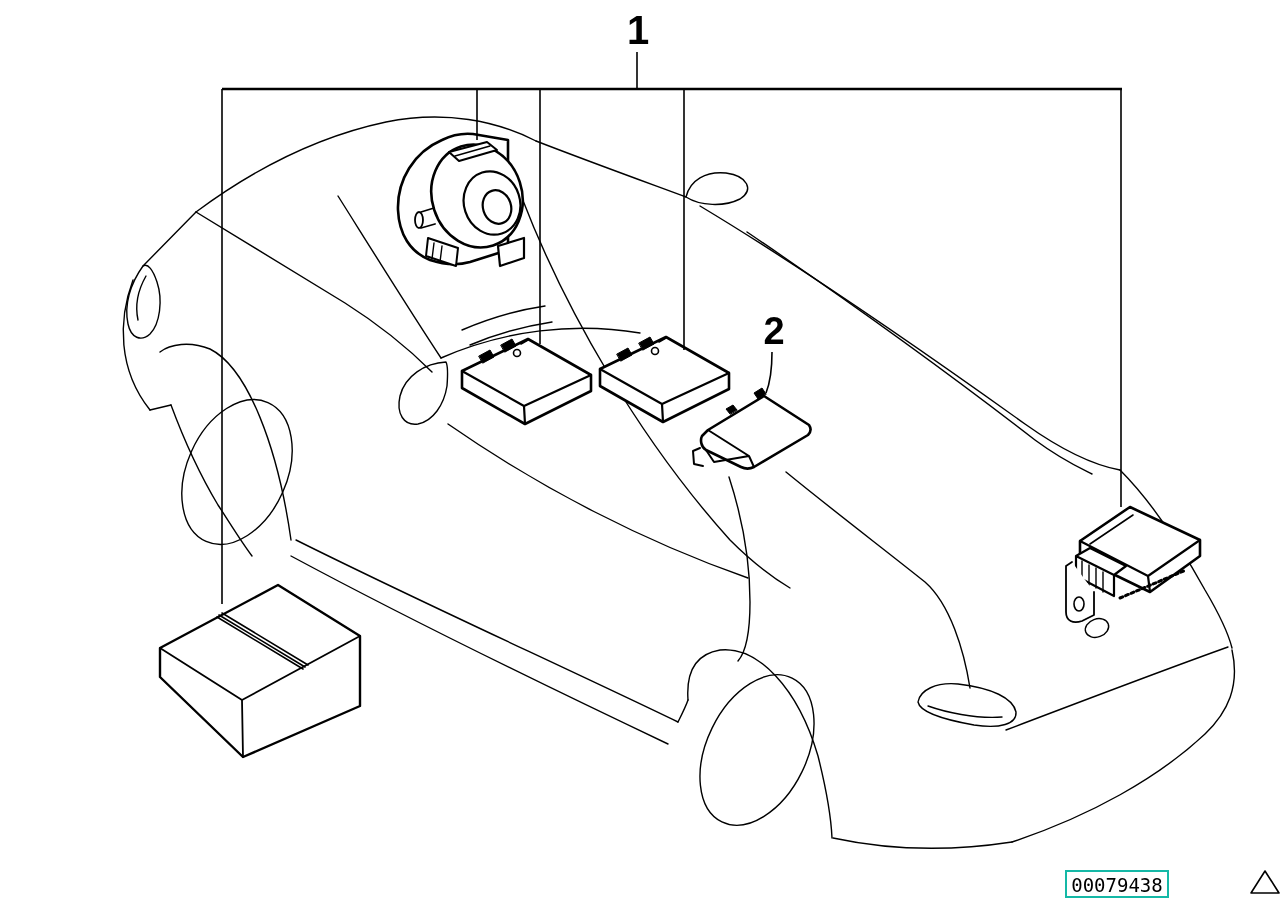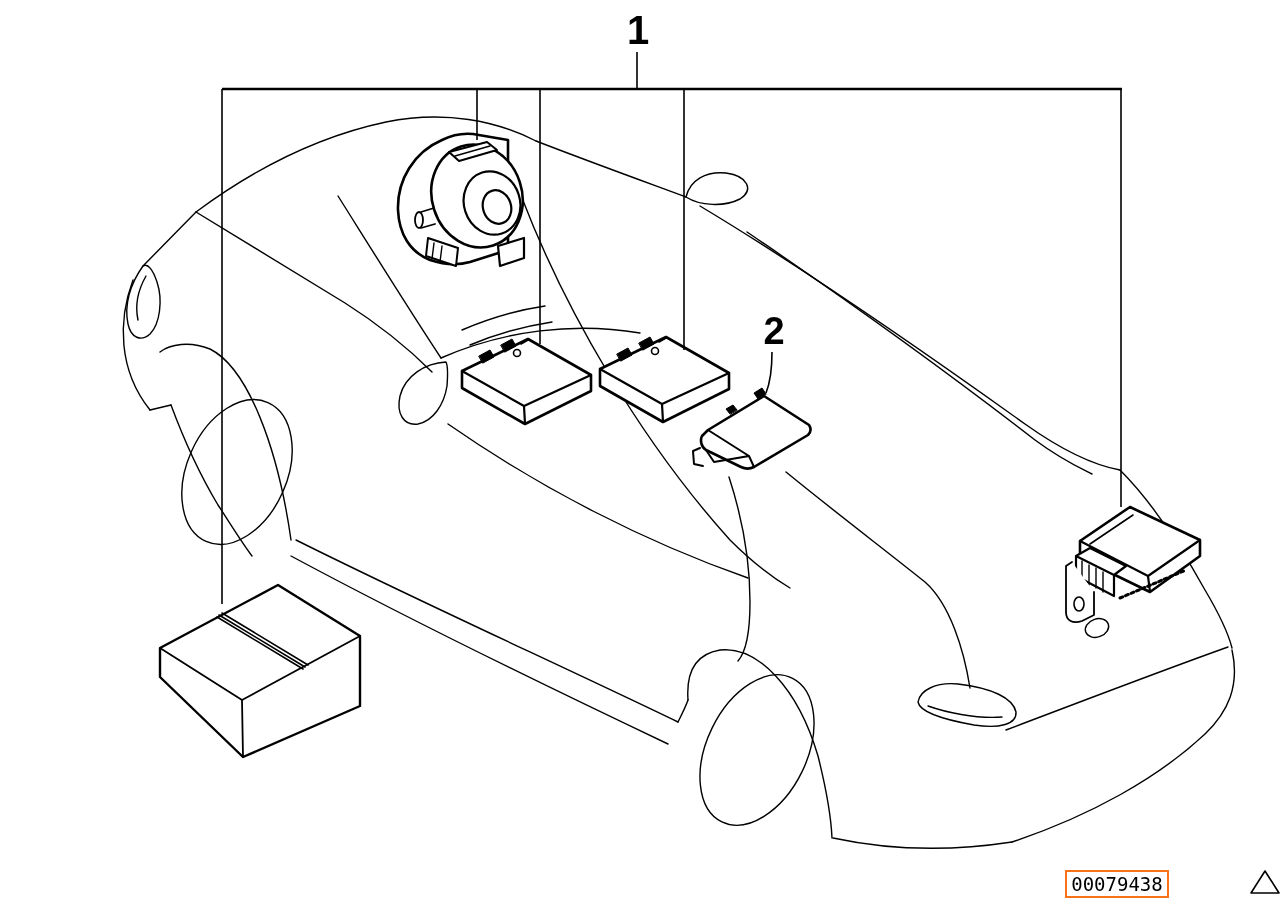--- a/index.html
+++ b/index.html
@@ -16,22 +16,22 @@
     width:34px;text-align:center;
     font-weight:bold;font-size:40px;line-height:1;
     color:#000;
     font-family:"Liberation Sans", sans-serif;
   }
   #callout1{left:621px;top:10px;}
   #callout2{left:757px;top:312px;font-size:38px;}
   .partnum-box{
     position:absolute;left:1065px;top:870px;
     width:100px;height:24px;
-    border:2px solid #f97316;
-    display:flex;align-items:center;justify-content:center;
+    border:2px solid #14b8a6;
+    display:flex;align-items:flex-end;justify-content:center;
     font-family:"DejaVu Sans Mono", monospace;
     font-size:19px;letter-spacing:0px;color:#000;
     background:#fff;
   }
 </style>
 </head>
 <body>
 
 <div class="stage">
 

